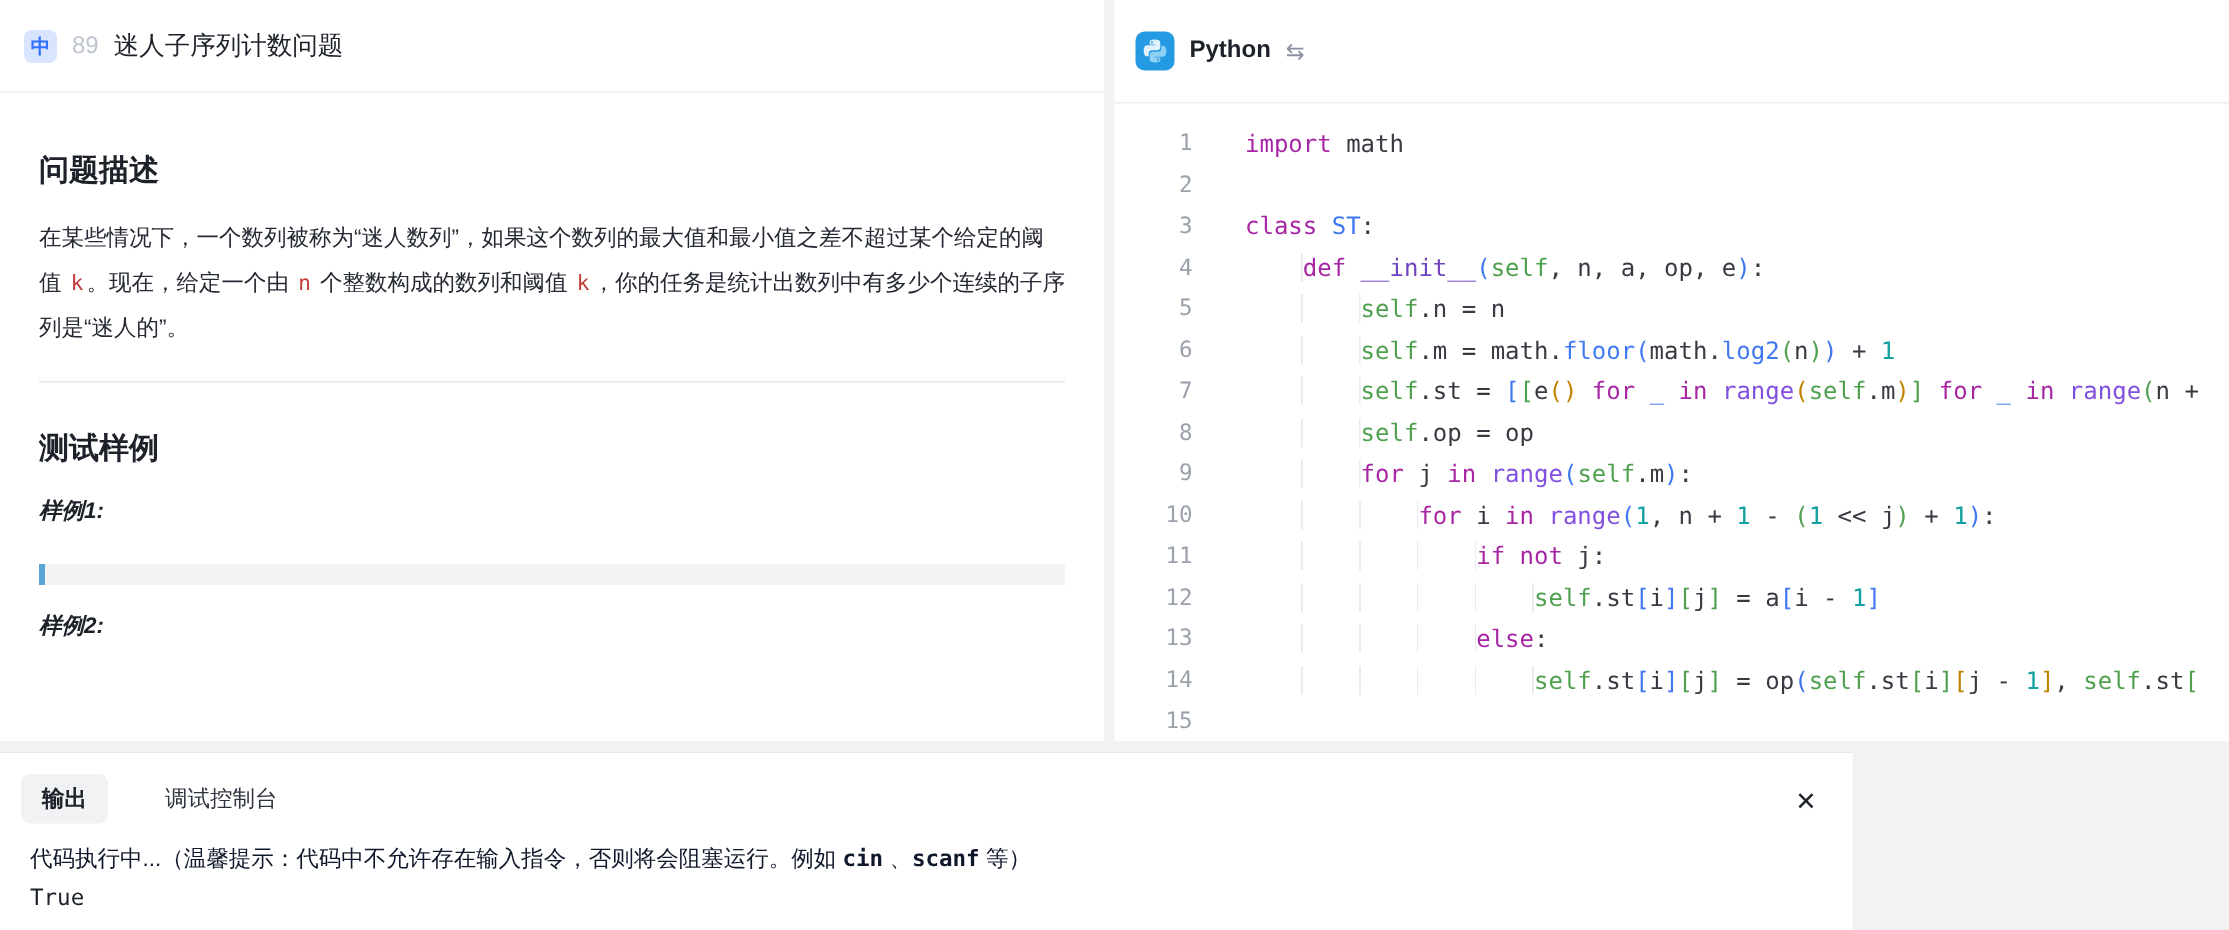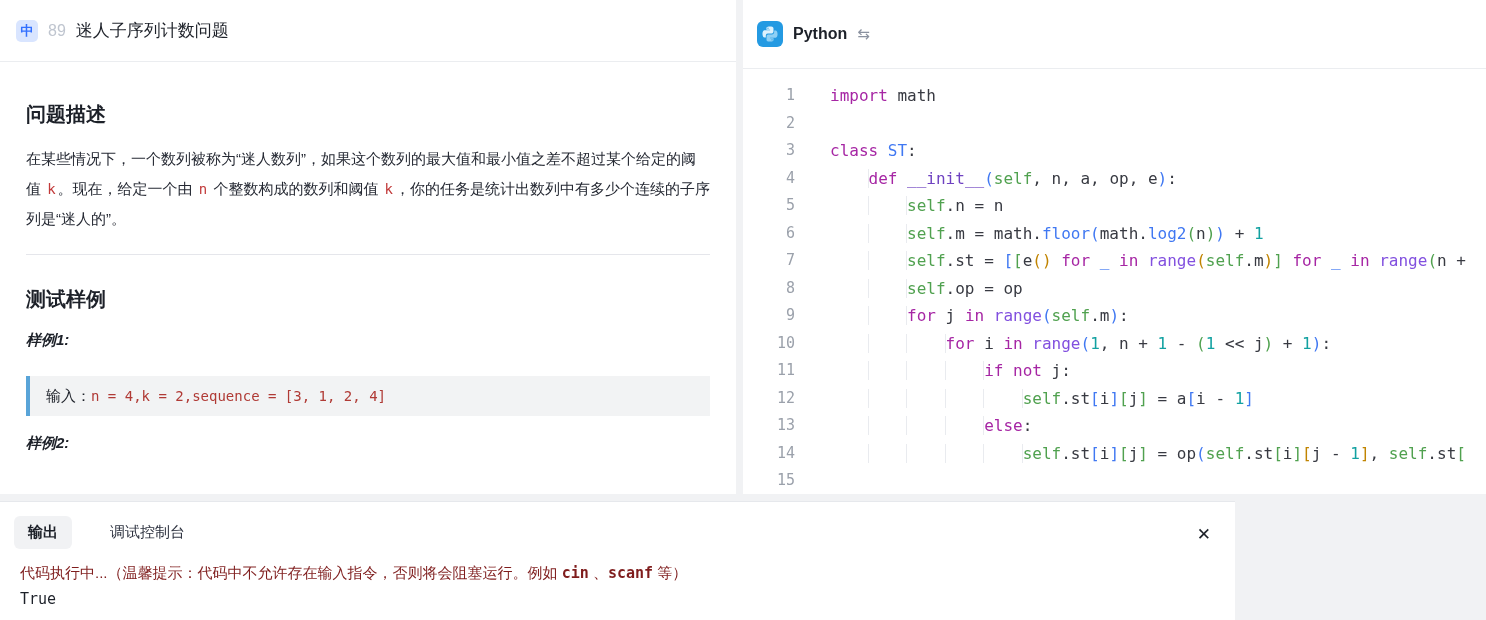--- a/index.html
+++ b/index.html
@@ -41,21 +41,21 @@
   .vscroll-track { position:absolute; right:19px; top:0; bottom:0; width:1px; background:#ededef; }
   .hscroll-thumb { position:absolute; right:4px; top:313px; width:16px; height:3px; border-radius:2px; background:#c2c6cc; cursor:pointer; }
 
   
   .console { position:absolute; left:0; top:501px; width:1235px; height:119px; background:#fff; border-top:1px solid #e6e8ec; }
   .console-tabs { display:flex; align-items:center; gap:24px; padding:14px 0 0 14px; }
   .tab { font-size:15px; padding:7px 14px; border-radius:6px; cursor:pointer; color:#2e3340; }
   .tab.active { background:#f1f2f4; font-weight:700; color:#1d2129; }
   .console-close { position:absolute; right:24px; top:24px; font-size:17px; color:#1d2129; cursor:pointer; line-height:1; }
   .console-body { padding:12px 20px 0 20px; }
-  .console-msg { font-size:15px; line-height:23px; color:#7f1d1d; }
+  .console-msg { font-size:15px; line-height:23px; color:#0f172a; }
   .console-msg .mono { font-family:"DejaVu Sans Mono","Liberation Mono",monospace; font-size:15px; font-weight:600; }
   .console-result { margin-top:5px; font-size:15px; font-family:"DejaVu Sans Mono","Liberation Mono",monospace; color:#1d2129; }
   .watermark { position:absolute; right:20px; bottom:8px; font-size:27px; font-weight:700; color:#a4aab4; letter-spacing:1px; text-shadow:2px 2px 1px rgba(255,255,255,.95), -1px -1px 1px rgba(110,116,128,.25); pointer-events:none; }
 </style>
 <style>.tok-kw{color:#a626a4;}.tok-cls{color:#4078f2;}.tok-fn{color:#6f42c1;}.tok-bi{color:#8250df;}.tok-mth{color:#4078f2;}.tok-slf{color:#50a14f;}.tok-num{color:#12a1a1;}.tok-b1{color:#4078f2;}.tok-b2{color:#50a14f;}.tok-b3{color:#c18401;}.tok-und{color:#4078f2;}.tok-pl{color:#383a42;}</style></head>
 <body>
 
 <div class="stage">
 
   <section class="left-panel">
@@ -64,21 +64,20 @@
       <span class="prob-num">89</span>
       <span class="prob-title">迷人子序列计数问题</span>
     </div>
     <div class="lp-content">
       <div class="h2 desc">问题描述</div>
       <p class="para"><span>在某些情况下，一个数列被称为“迷人数列”，如果这个数列的最大值和最小值之差不超过某个给定的阈值 </span><span class="inline-code">k</span><span>。现在，给定一个由 </span><span class="inline-code">n</span><span> 个整数构成的数列和阈值 </span><span class="inline-code">k</span><span>，你的任务是统计出数列中有多少个连续的子序列是“迷人的”。</span></p>
       <hr class="hr">
       <div class="h2 tests">测试样例</div>
       <div class="sample-label">样例1:</div>
       <div class="quote">
-        <div class="quote-row"><span>输入：</span><span class="val">n = 4,k = 2,sequence = [3, 1, 2, 4]</span></div>
       </div>
       <div class="sample-label">样例2:</div>
     </div>
   </section>
 
   <section class="right-panel">
     <div class="ed-header">
       <span class="py-badge">
         <svg width="18" height="18" viewBox="0 0 32 32">
           <path fill="#dff2fd" d="M15.9 2.5c-6.6 0-6.2 2.9-6.2 2.9v3h6.4v.9H6.9s-4.3-.5-4.3 6.3 3.8 6.5 3.8 6.5h2.2v-3.1s-.1-3.8 3.7-3.8h6.3s3.6.1 3.6-3.5V6s.6-3.5-6.3-3.5zm-3.5 2a1.1 1.1 0 1 1 0 2.3 1.1 1.1 0 0 1 0-2.3z"></path>

